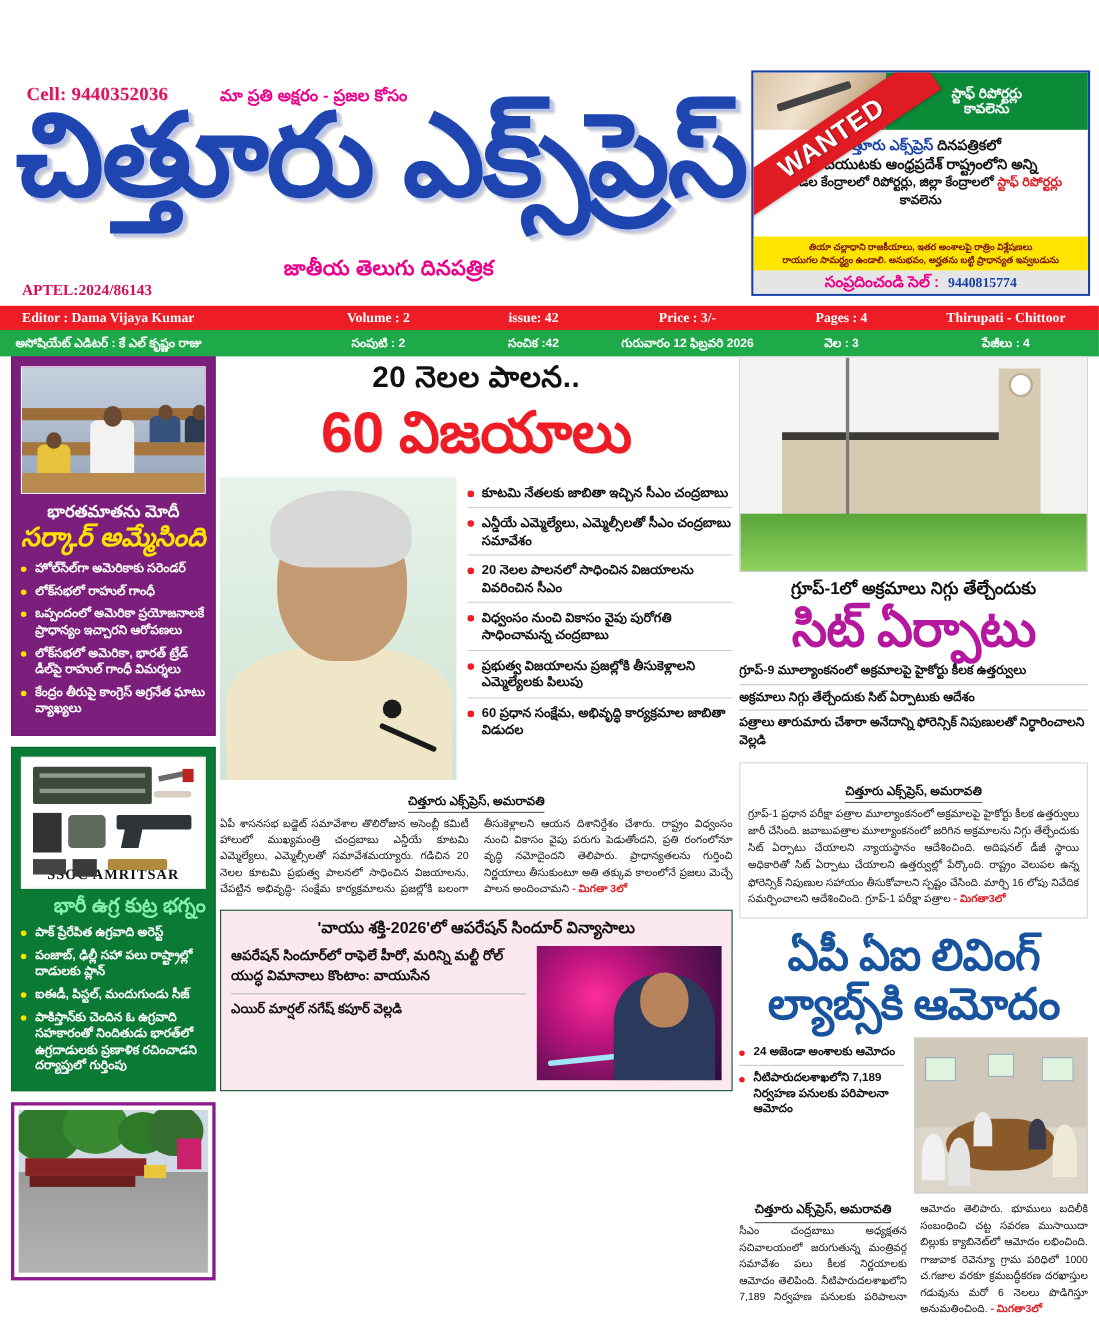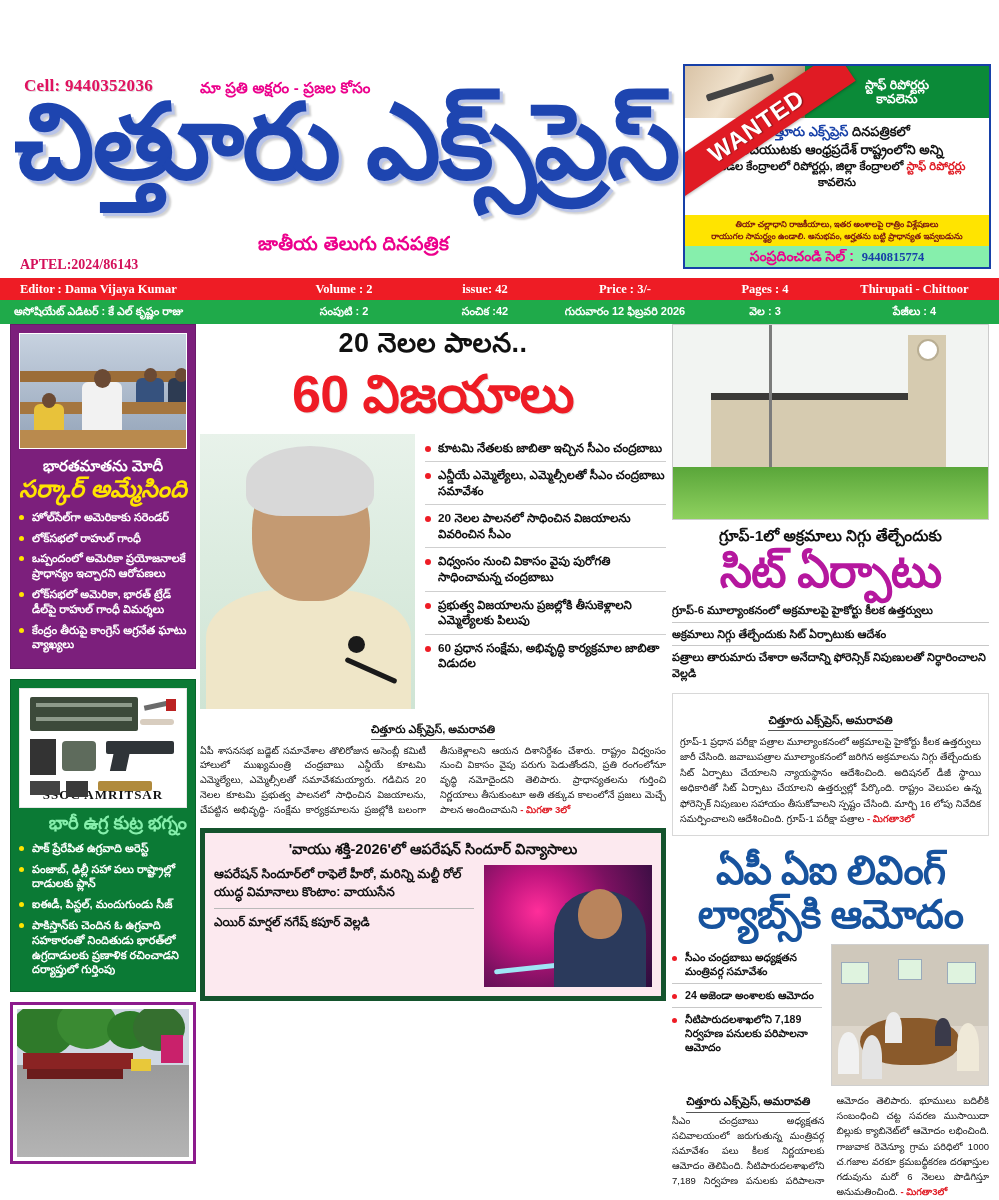--- a/index.html
+++ b/index.html
@@ -71,21 +71,21 @@
   }
   .wa-l1 { font-size:13px; font-weight:bold; line-height:1.35; color:#111; }
   .wa-l1 .blue { color:#1740a8; }
   .wa-l2 { font-size:11.5px; font-weight:bold; line-height:1.4; color:#111; }
   .wa-l2 .red { color:#e01b24; }
   .wa-yellow {
     background:#ffe400; color:#7a1010; font-size:8.3px; font-weight:bold;
     line-height:1.5; text-align:center; padding:3px 4px;
   }
   .wa-foot {
-    background:#86efac; display:flex; align-items:center; justify-content:center;
+    background:#e5e5e5; display:flex; align-items:center; justify-content:center;
     gap:8px; padding:2px 0 3px 0;
   }
   .wa-foot .pink { color:#ec008c; font-weight:bold; font-size:14px; }
   .wa-foot .num { color:#1740a8; font-weight:bold; font-size:12.5px;
                   font-family:"Liberation Serif", serif; }
   .wanted-ribbon {
     position:absolute; left:-36px; top:42px;
     width:215px; height:36px; background:#e01b24;
     transform: rotate(-34deg);
     display:flex; align-items:center; justify-content:center;
@@ -228,21 +228,21 @@
   }
   .byline-wrap { text-align:center; margin-top:10px; }
   .cols2 {
     margin-top:4px; column-count:2; column-gap:14px;
     font-size:9.6px; line-height:1.55; text-align:justify; color:#111;
   }
   .cont-tag { color:#e01b24; font-weight:bold; white-space:nowrap; }
 
   
   .box-pink {
-    margin-top:10px; background:#fce9ef; border:5px solid #14532d;
+    margin-top:10px; background:#fce9ef; border:1px solid #14532d;
     padding:8px 9px 9px 9px;
   }
   .box-pink h3 {
     font-size:14.5px; font-weight:bold; color:#111; text-align:center;
     line-height:1.2; margin-bottom:7px;
   }
   .pink-flex { display:flex; gap:10px; }
   .pink-text { flex:1; font-size:12.5px; font-weight:bold; line-height:1.45; color:#111; }
   .pink-sub {
     margin-top:6px; padding-top:5px; border-top:1px solid #b9b9b9;
@@ -531,40 +531,39 @@
         <div class="hc-build"></div>
         <div class="hc-tower"></div>
         <div class="hc-clock"></div>
         <div class="hc-pole"></div>
         <div class="hc-green"></div>
       </div>
 
       <div class="sit-kicker">గ్రూప్-1లో అక్రమాలు నిగ్గు తేల్చేందుకు</div>
       <div class="sit-mega">సిట్ ఏర్పాటు</div>
       <div class="sit-points">
-        <div>గ్రూప్-6 మూల్యాంకనంలో అక్రమాలపై హైకోర్టు కీలక ఉత్తర్వులు</div>
+        <div>గ్రూప్-9 మూల్యాంకనంలో అక్రమాలపై హైకోర్టు కీలక ఉత్తర్వులు</div>
         <div>అక్రమాలు నిగ్గు తేల్చేందుకు సిట్ ఏర్పాటుకు ఆదేశం</div>
         <div>పత్రాలు తారుమారు చేశారా అనేదాన్ని ఫోరెన్సిక్ నిపుణులతో నిర్ధారించాలని వెల్లడి</div>
       </div>
 
       <div class="sit-body-wrap">
         <div class="byline-wrap"><span class="byline">చిత్తూరు ఎక్స్‌ప్రెస్, అమరావతి</span></div>
         <div class="sit-body">
           <span>గ్రూప్-1 ప్రధాన పరీక్షా పత్రాల మూల్యాంకనంలో అక్రమాలపై హైకోర్టు కీలక ఉత్తర్వులు జారీ చేసింది. జవాబుపత్రాల మూల్యాంకనంలో జరిగిన అక్రమాలను నిగ్గు తేల్చేందుకు సిట్ ఏర్పాటు చేయాలని న్యాయస్థానం ఆదేశించింది. అదిషనల్ డీజీ స్థాయి అధికారితో సిట్ ఏర్పాటు చేయాలని ఉత్తర్వుల్లో పేర్కొంది. రాష్ట్రం వెలుపల ఉన్న ఫోరెన్సిక్ నిపుణుల సహాయం తీసుకోవాలని స్పష్టం చేసింది. మార్చి 16 లోపు నివేదిక సమర్పించాలని ఆదేశించింది. గ్రూప్-1 పరీక్షా పత్రాల</span>
           <span class="cont-tag">- మిగతా3లో</span>
         </div>
       </div>
 
       <div style="margin-top:12px">
         <div class="ai-mega">ఏపీ ఏఐ లివింగ్</div>
         <div class="ai-mega">ల్యాబ్స్‌కి ఆమోదం</div>
         <div class="ai-flex">
           <div class="ai-bullets">
             <ul class="bl">
-              <li>సీఎం చంద్రబాబు అధ్యక్షతన మంత్రివర్గ సమావేశం</li>
               <li>24 అజెండా అంశాలకు ఆమోదం</li>
               <li>నీటిపారుదలశాఖలోని 7,189 నిర్వహణ పనులకు పరిపాలనా ఆమోదం</li>
             </ul>
           </div>
           <div class="cab-photo">
             <div class="cab-wall"></div>
             <div class="cab-screen" style="left:6%;top:12%;width:18%;height:16%"></div>
             <div class="cab-screen" style="left:42%;top:10%;width:16%;height:15%"></div>
             <div class="cab-screen" style="left:74%;top:12%;width:18%;height:16%"></div>
             <div class="cab-table"></div>

